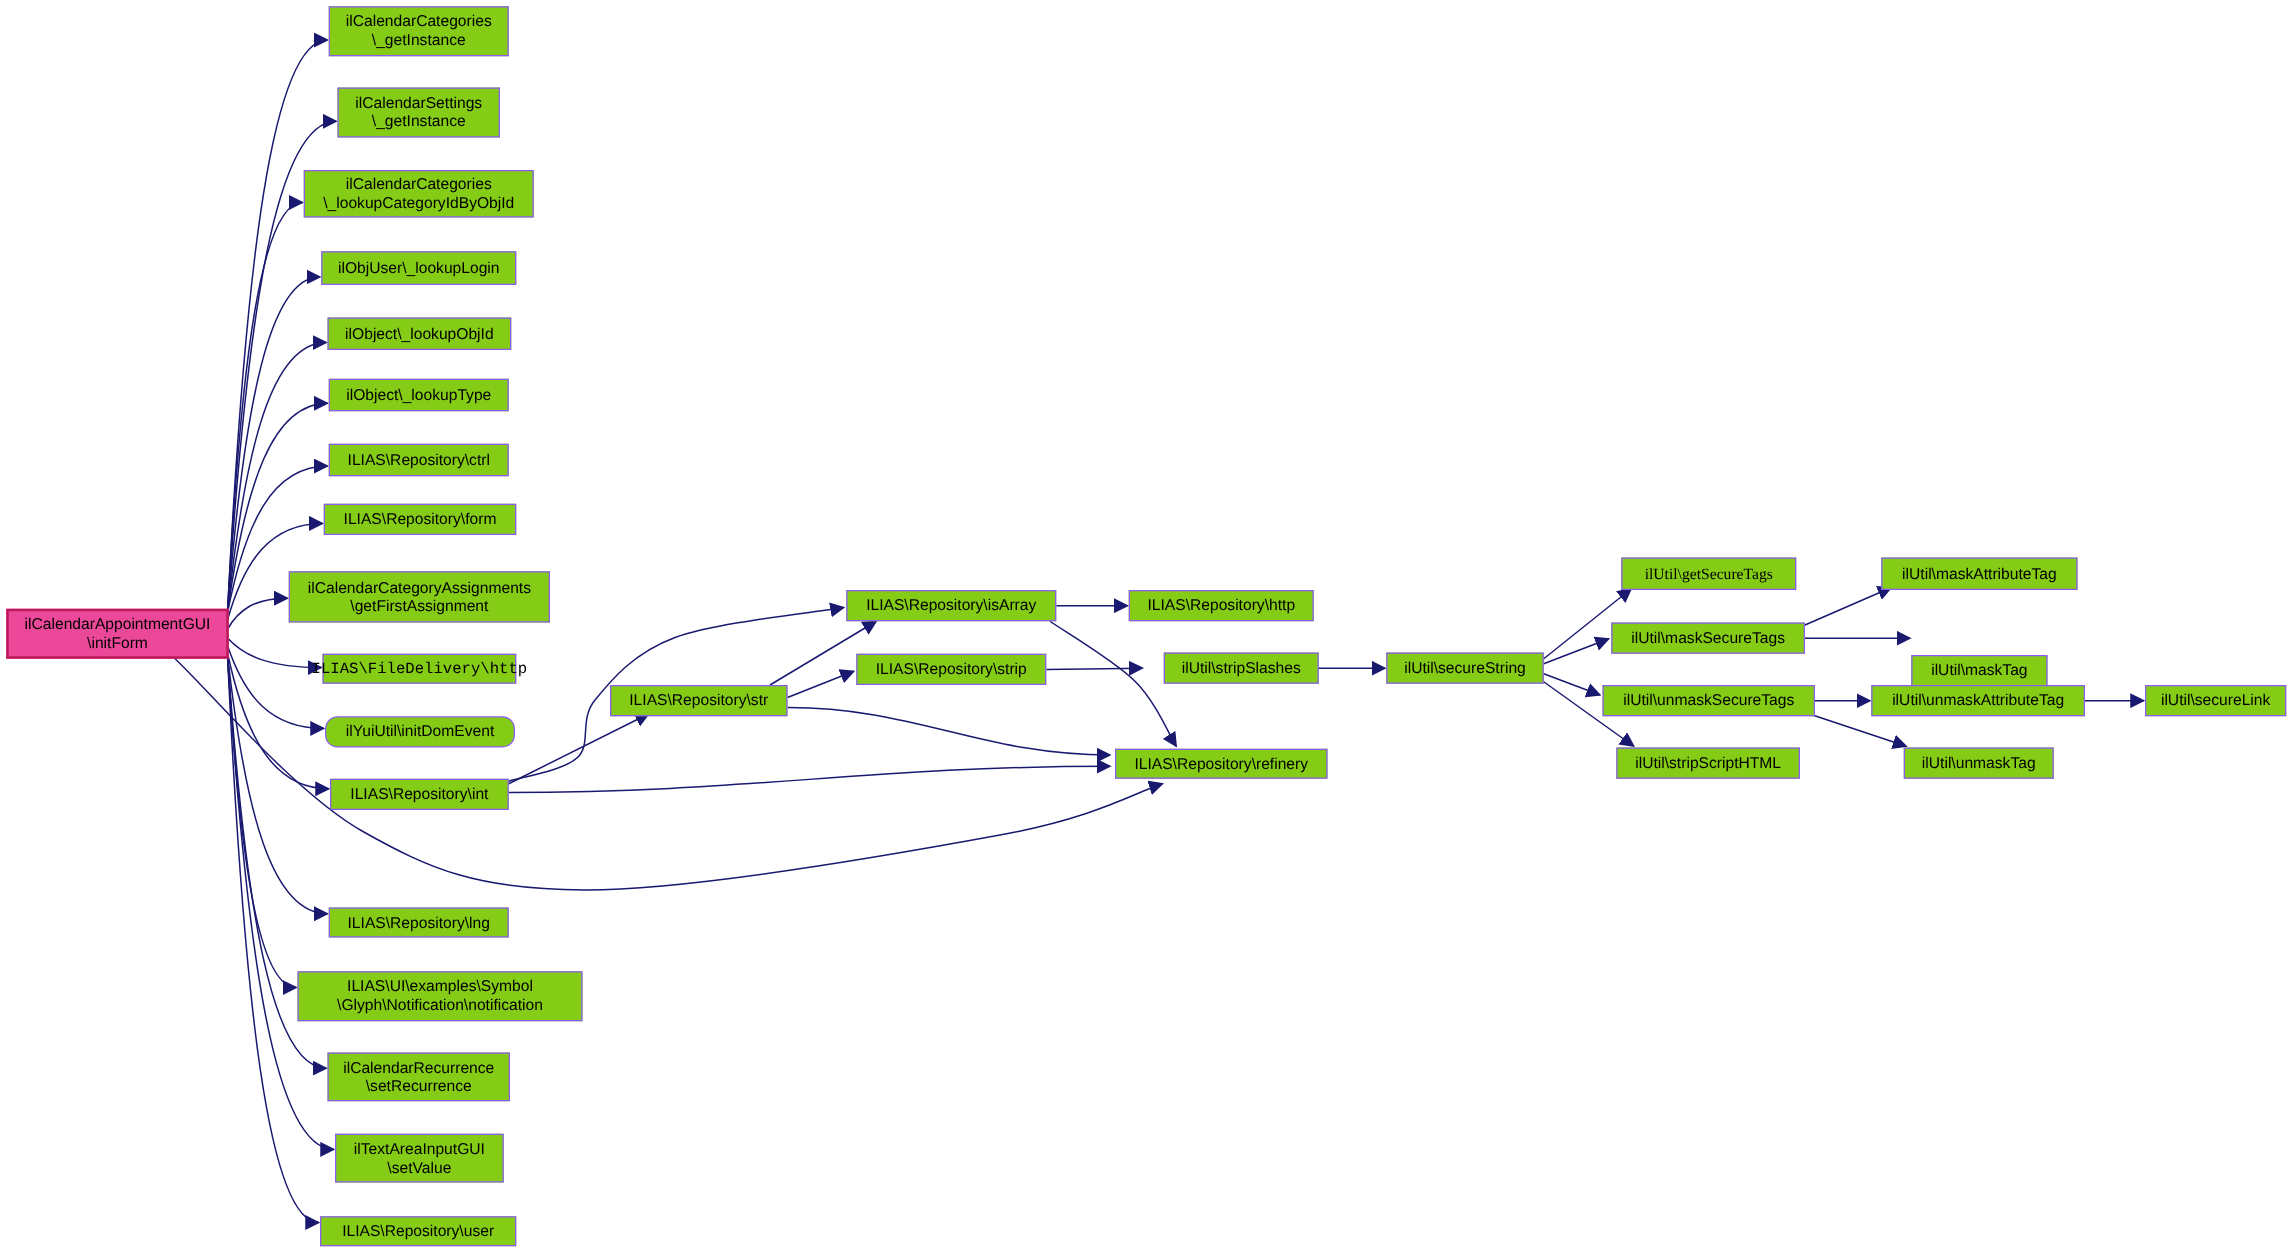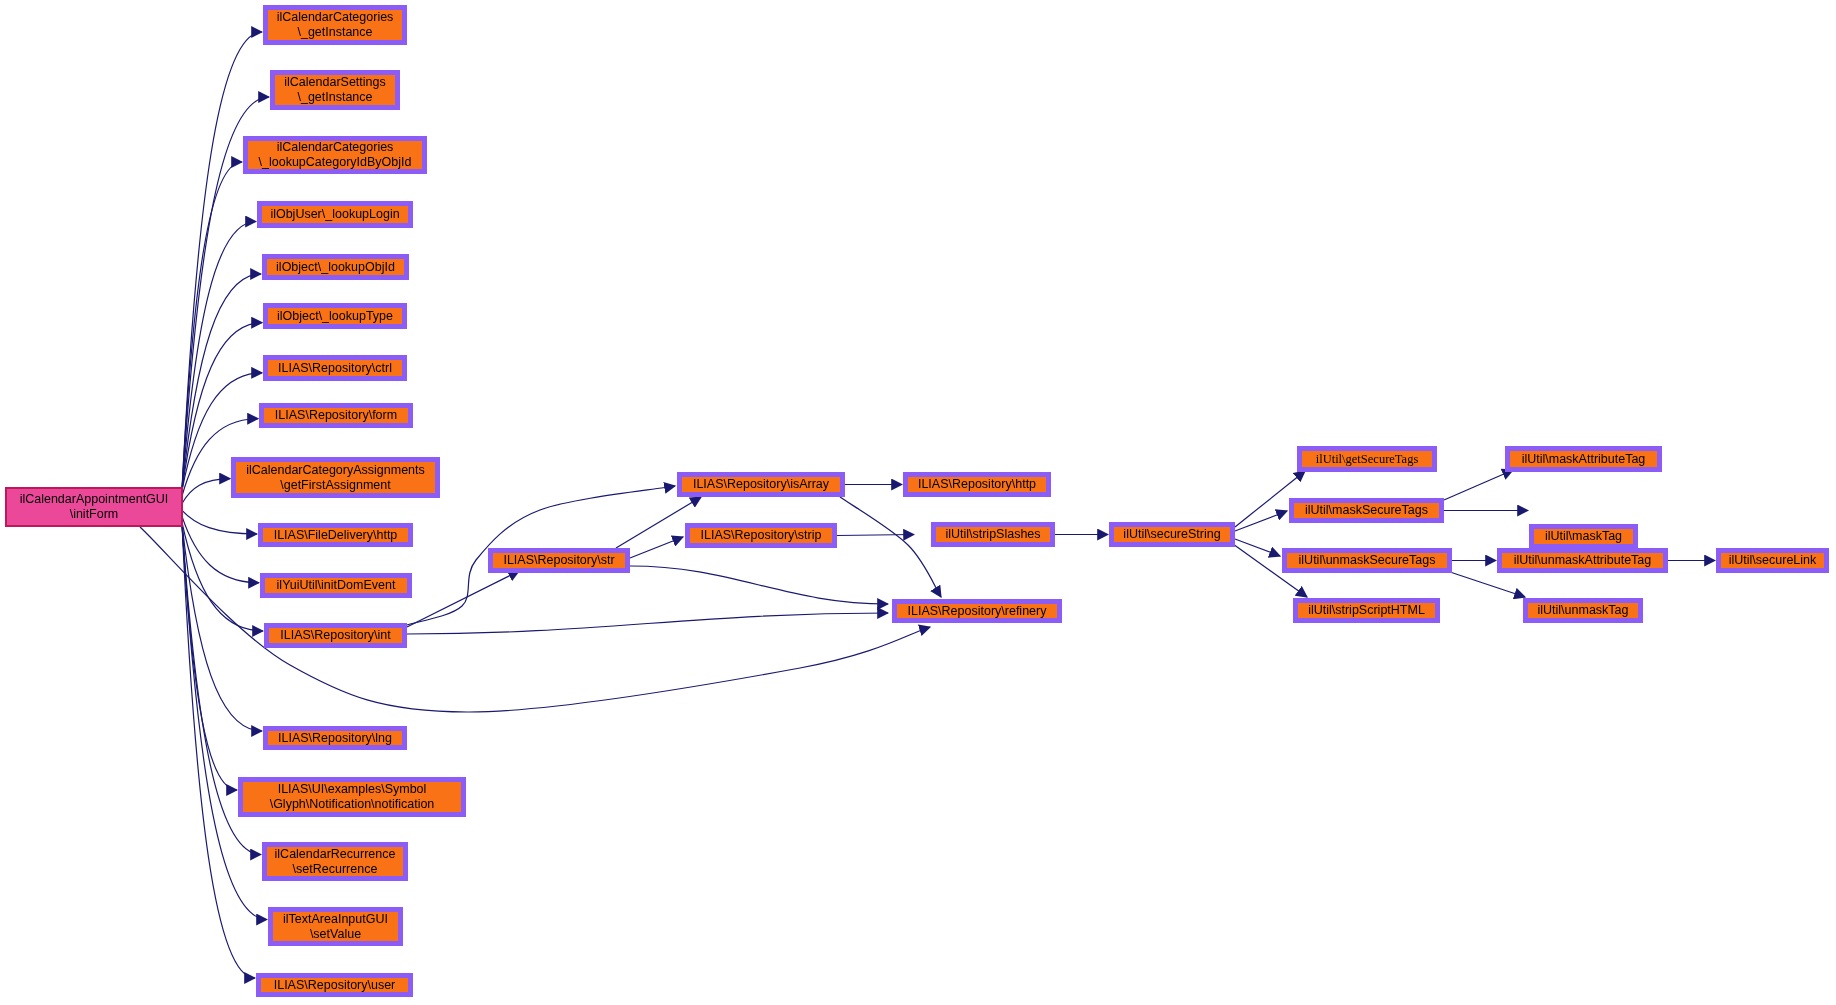--- a/index.html
+++ b/index.html
@@ -1,20 +1,20 @@
 <!DOCTYPE html>
 <html><head>
 <meta charset="utf-8">
 <style>
   html,body{margin:0;padding:0;background:#ffffff;}
   #canvas{position:relative;width:1836px;height:1005px;background:#ffffff;overflow:hidden;
           font-family:"Liberation Sans","DejaVu Sans",sans-serif;}
   #edges{position:absolute;left:0;top:0;width:1836px;height:1005px;}
   .node{position:absolute;display:flex;align-items:center;justify-content:center;
-        box-sizing:border-box;background:#f97316;border:5px solid #8b5cf6;
+        box-sizing:border-box;background:#84cc16;border:1px solid #8b5cf6;
         color:#000000;font-size:12.5px;line-height:15px;text-align:center;
         white-space:pre;cursor:pointer;}
   .node.main{background:#ec4899;border:2px solid #be185d;}
   path.edge{fill:none;stroke:#191970;stroke-width:1.2px;}
 </style>
 </head>
 <body>
 
 <div id="canvas">
   <svg id="edges" xmlns="http://www.w3.org/2000/svg">
@@ -70,22 +70,22 @@
 \_getInstance</div>
     <div class="node" style="left: 243px; top: 136px; width: 184px; height: 38px;">ilCalendarCategories
 \_lookupCategoryIdByObjId</div>
     <div class="node" style="left: 257px; top: 201px; width: 156px; height: 27px;">ilObjUser\_lookupLogin</div>
     <div class="node" style="left: 262px; top: 254px; width: 147px; height: 26px;">ilObject\_lookupObjId</div>
     <div class="node" style="left: 263px; top: 303px; width: 144px; height: 26px;">ilObject\_lookupType</div>
     <div class="node" style="left: 263px; top: 355px; width: 144px; height: 26px;">ILIAS\Repository\ctrl</div>
     <div class="node" style="left: 259px; top: 403px; width: 154px; height: 25px;">ILIAS\Repository\form</div>
     <div class="node" style="left: 231px; top: 457px; width: 209px; height: 41px;">ilCalendarCategoryAssignments
 \getFirstAssignment</div>
-    <div class="node" style="left: 258px; top: 523px; width: 155px; height: 24px;">ILIAS\FileDelivery\http</div>
-    <div class="node" style="left: 260px; top: 573px; width: 152px; height: 25px;">ilYuiUtil\initDomEvent</div>
+    <div class="node" style="left: 258px; top: 523px; width: 155px; height: 24px; font-family: Liberation Mono, monospace;">ILIAS\FileDelivery\http</div>
+    <div class="node" style="left: 260px; top: 573px; width: 152px; height: 25px; border-radius: 10px;">ilYuiUtil\initDomEvent</div>
     <div class="node" style="left: 264px; top: 623px; width: 143px; height: 25px;">ILIAS\Repository\int</div>
     <div class="node" style="left: 263px; top: 726px; width: 144px; height: 24px;">ILIAS\Repository\lng</div>
     <div class="node" style="left: 238px; top: 777px; width: 228px; height: 40px;">ILIAS\UI\examples\Symbol
 \Glyph\Notification\notification</div>
     <div class="node" style="left: 262px; top: 842px; width: 146px; height: 39px;">ilCalendarRecurrence
 \setRecurrence</div>
     <div class="node" style="left: 268px; top: 907px; width: 135px; height: 39px;">ilTextAreaInputGUI
 \setValue</div>
     <div class="node" style="left: 256px; top: 973px; width: 157px; height: 24px;">ILIAS\Repository\user</div>
     <div class="node" style="left: 488px; top: 548px; width: 142px; height: 25px;">ILIAS\Repository\str</div>

